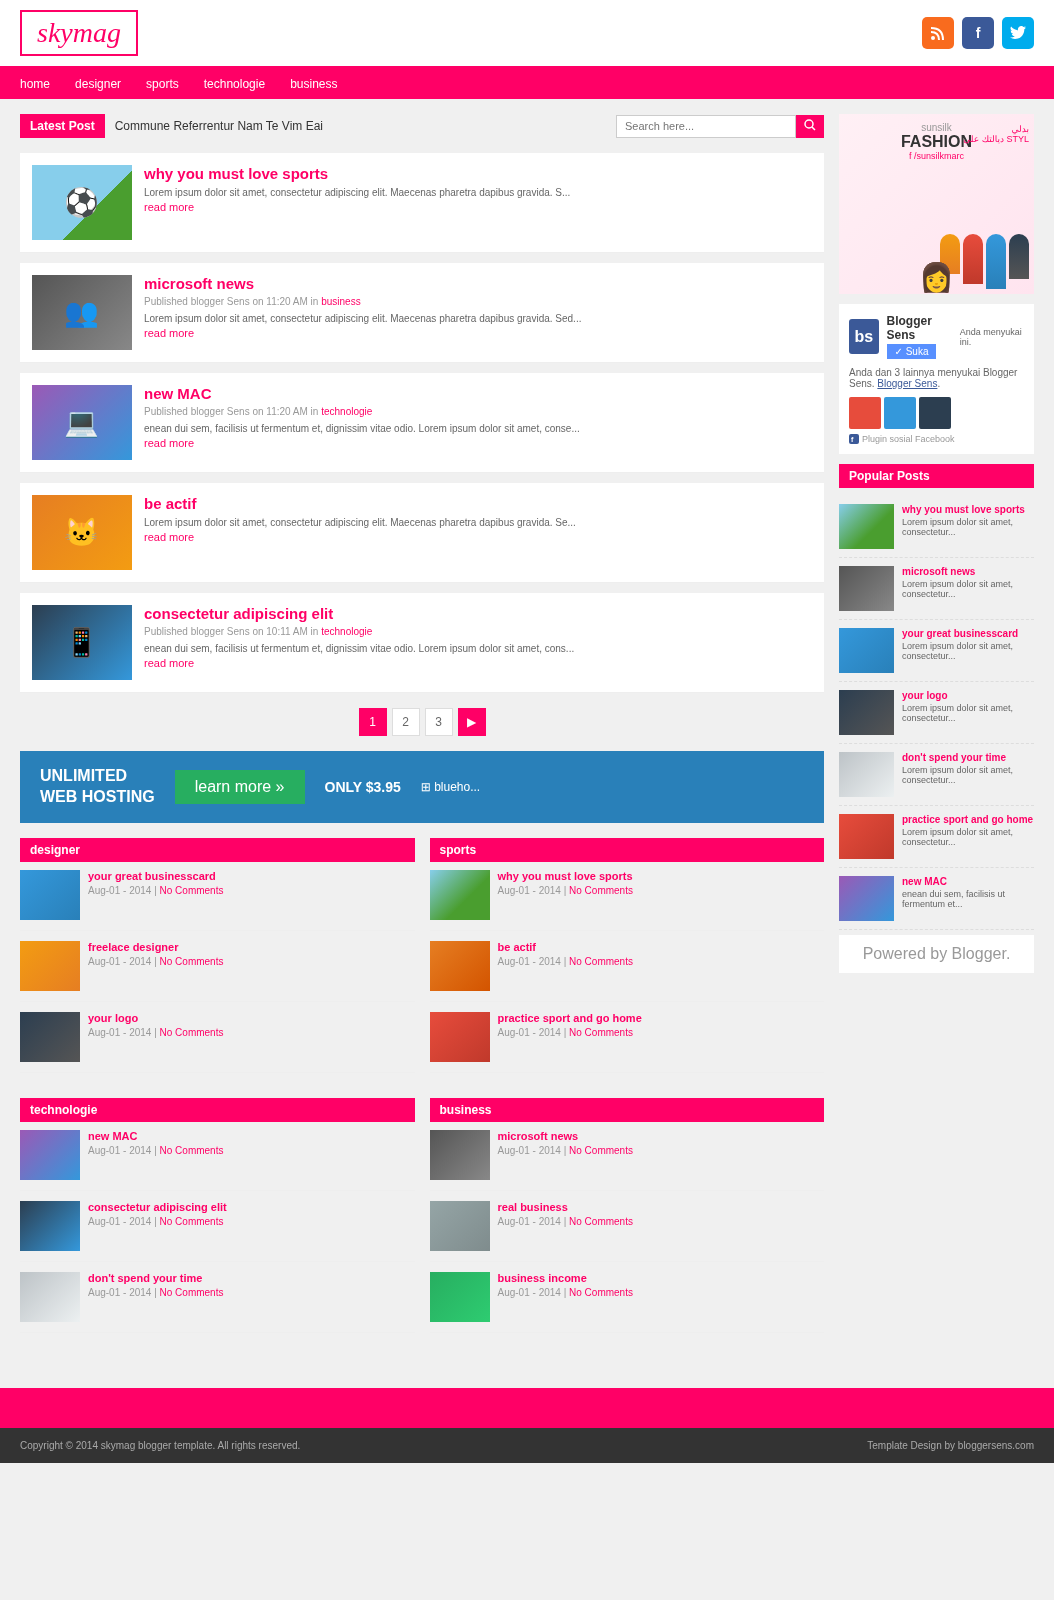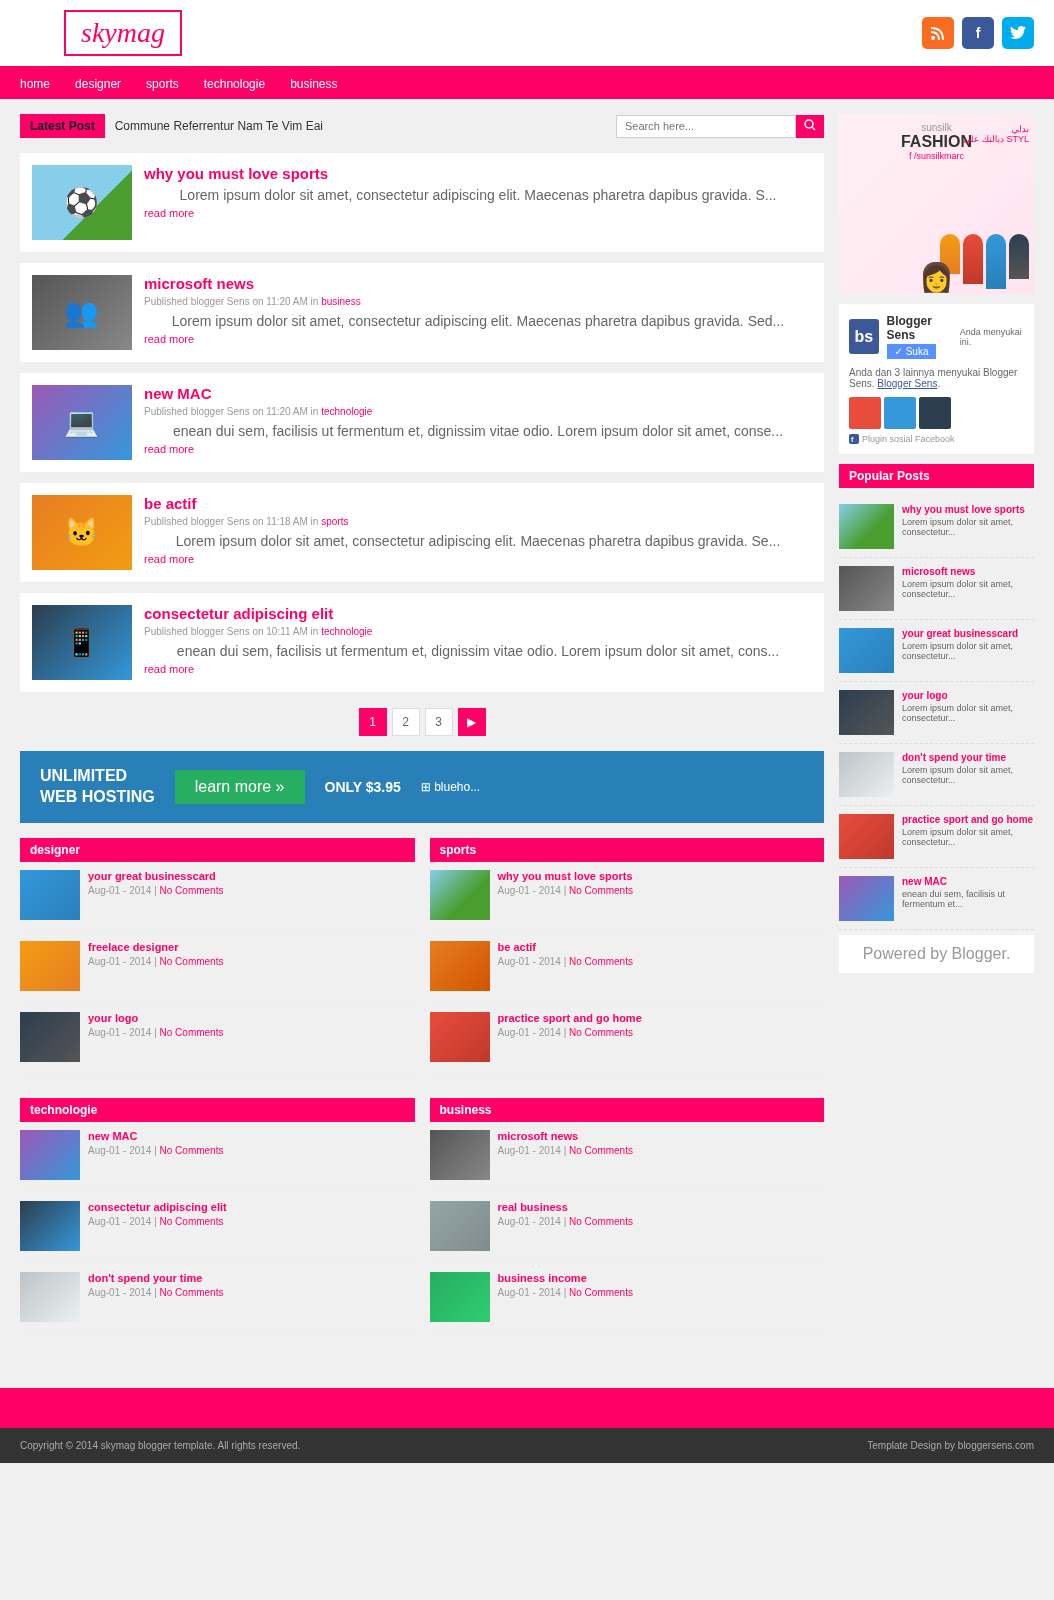--- a/index.html
+++ b/index.html
@@ -1,51 +1,51 @@
 <!DOCTYPE html>
 <html><head>
   <meta charset="utf-8">
   <style>
     * { margin: 0; padding: 0; box-sizing: border-box; }
     body { font-family: Arial, sans-serif; background: #f0f0f0; font-size: 12px; color: #333; width: 1054px; }
     
     
     .header { background: #fff; padding: 10px 20px; display: flex; justify-content: space-between; align-items: center; border-bottom: 3px solid #ff0066; }
-    .logo { font-family: Georgia, serif; font-size: 28px; font-style: italic; color: #ff0066; border: 2px solid #ff0066; padding: 5px 15px; margin-left: 44px; }
+    .logo { font-family: Georgia, serif; font-size: 28px; font-style: italic; color: #ff0066; border: 2px solid #ff0066; padding: 5px 15px; }
     .social-icons { display: flex; gap: 8px; }
     .social-icon { width: 32px; height: 32px; border-radius: 5px; display: flex; align-items: center; justify-content: center; color: white; font-weight: bold; font-size: 14px; }
     .social-rss { background: #f96b1e; }
     .social-fb { background: #3b5998; }
     .social-tw { background: #00aced; }
     
     
     .nav { background: #ff0066; padding: 8px 20px; display: flex; gap: 25px; }
     .nav a { color: white; text-decoration: none; font-size: 12px; }
     
     
     .main-wrapper { background: #f0f0f0; padding: 15px 20px; display: flex; gap: 15px; }
     .content-left { flex: 1; }
     .sidebar { width: 195px; }
     
     
     .latest-post-bar { display: flex; align-items: center; gap: 10px; margin-bottom: 15px; }
-    .latest-post-label { background: #ff0066; color: #0f172a; padding: 5px 10px; font-size: 12px; font-weight: bold; white-space: nowrap; }
+    .latest-post-label { background: #ff0066; color: #ffffff; padding: 5px 10px; font-size: 12px; font-weight: bold; white-space: nowrap; }
     .latest-post-text { flex: 1; font-size: 12px; color: #333; }
     .search-bar { display: flex; gap: 0; }
     .search-input { border: 1px solid #ccc; padding: 4px 8px; font-size: 11px; width: 180px; outline: none; color: #999; }
     .search-btn { background: #ff0066; border: none; color: white; padding: 4px 8px; cursor: pointer; }
     
     
     .article { background: white; padding: 12px; margin-bottom: 10px; display: flex; gap: 12px; border-bottom: 1px solid #eee; }
     .article-img { width: 100px; height: 75px; background: #ccc; flex-shrink: 0; overflow: hidden; display: flex; align-items: center; justify-content: center; }
     .article-content { flex: 1; }
     .article-title { color: #ff0066; font-size: 15px; font-weight: bold; text-decoration: none; display: block; margin-bottom: 4px; }
     .article-meta { font-size: 10px; color: #999; margin-bottom: 5px; }
     .article-meta a { color: #ff0066; text-decoration: none; }
-    .article-text { font-size: 14px; color: #666; line-height: 1.4; text-align: center; }
+    .article-text { font-size: 10px; color: #666; line-height: 1.4; }
     .read-more { color: #ff0066; text-decoration: none; font-size: 11px; }
     
     
     .img-sports { background: linear-gradient(135deg, #87CEEB 0%, #87CEEB 60%, #4a9e2f 60%); }
     .img-microsoft { background: linear-gradient(135deg, #555 0%, #888 100%); }
     .img-mac { background: linear-gradient(135deg, #9b59b6 0%, #3498db 100%); }
     .img-cat { background: linear-gradient(135deg, #e67e22 0%, #f39c12 100%); }
     .img-phone { background: linear-gradient(135deg, #2c3e50 0%, #3498db 100%); }
     
     
@@ -206,23 +206,20 @@
         <a href="#" class="read-more">read more</a>
       </div>
     </div>
 
     <div class="article">
       <div class="article-img img-cat">
         <span style="font-size:28px;">🐱</span>
       </div>
       <div class="article-content">
         <a href="#" class="article-title">be actif</a>
-        <div class="article-meta">
-          <span>Published blogger Sens on 11:18 AM in</span> <a href="#">sports</a>
-        </div>
         <div class="article-text">Lorem ipsum dolor sit amet, consectetur adipiscing elit. Maecenas pharetra dapibus gravida. Se...</div>
         <a href="#" class="read-more">read more</a>
       </div>
     </div>
 
     <div class="article">
       <div class="article-img img-phone">
         <span style="font-size:28px; color:#fff;">📱</span>
       </div>
       <div class="article-content">

